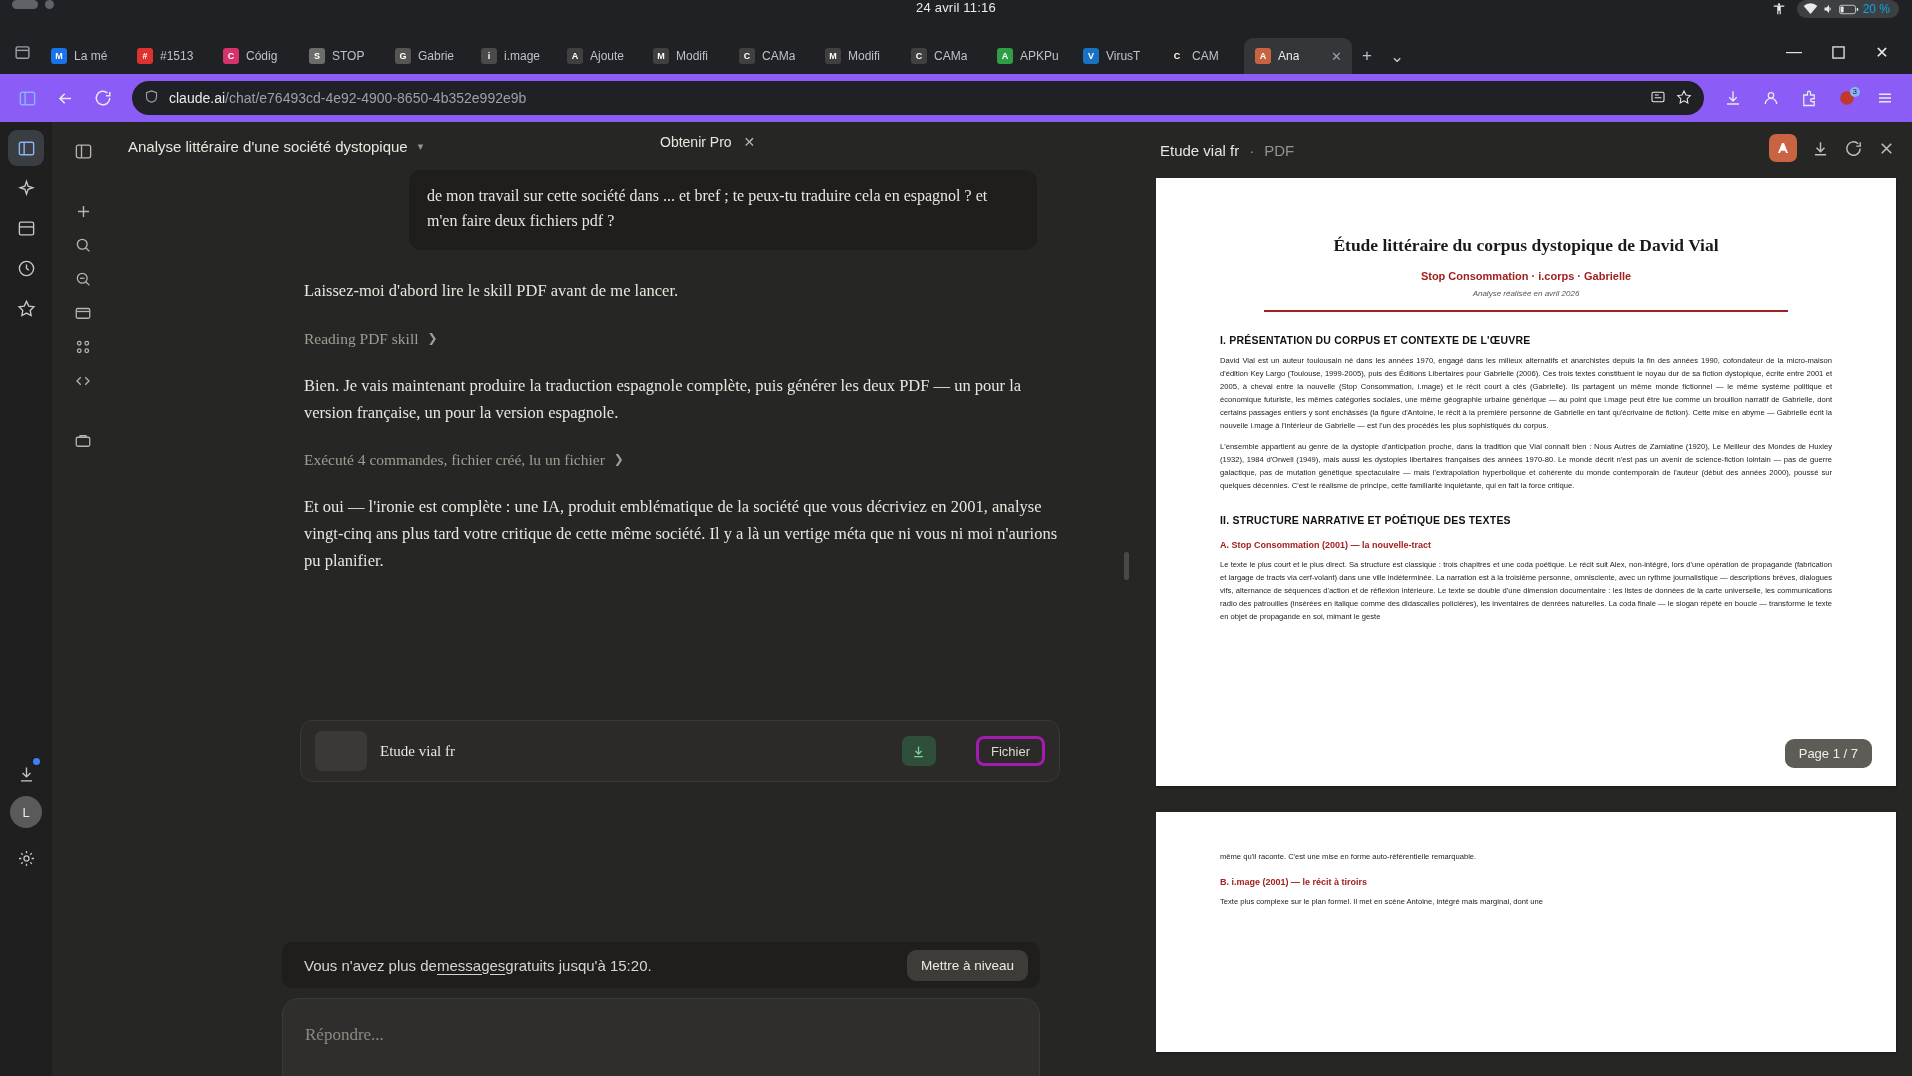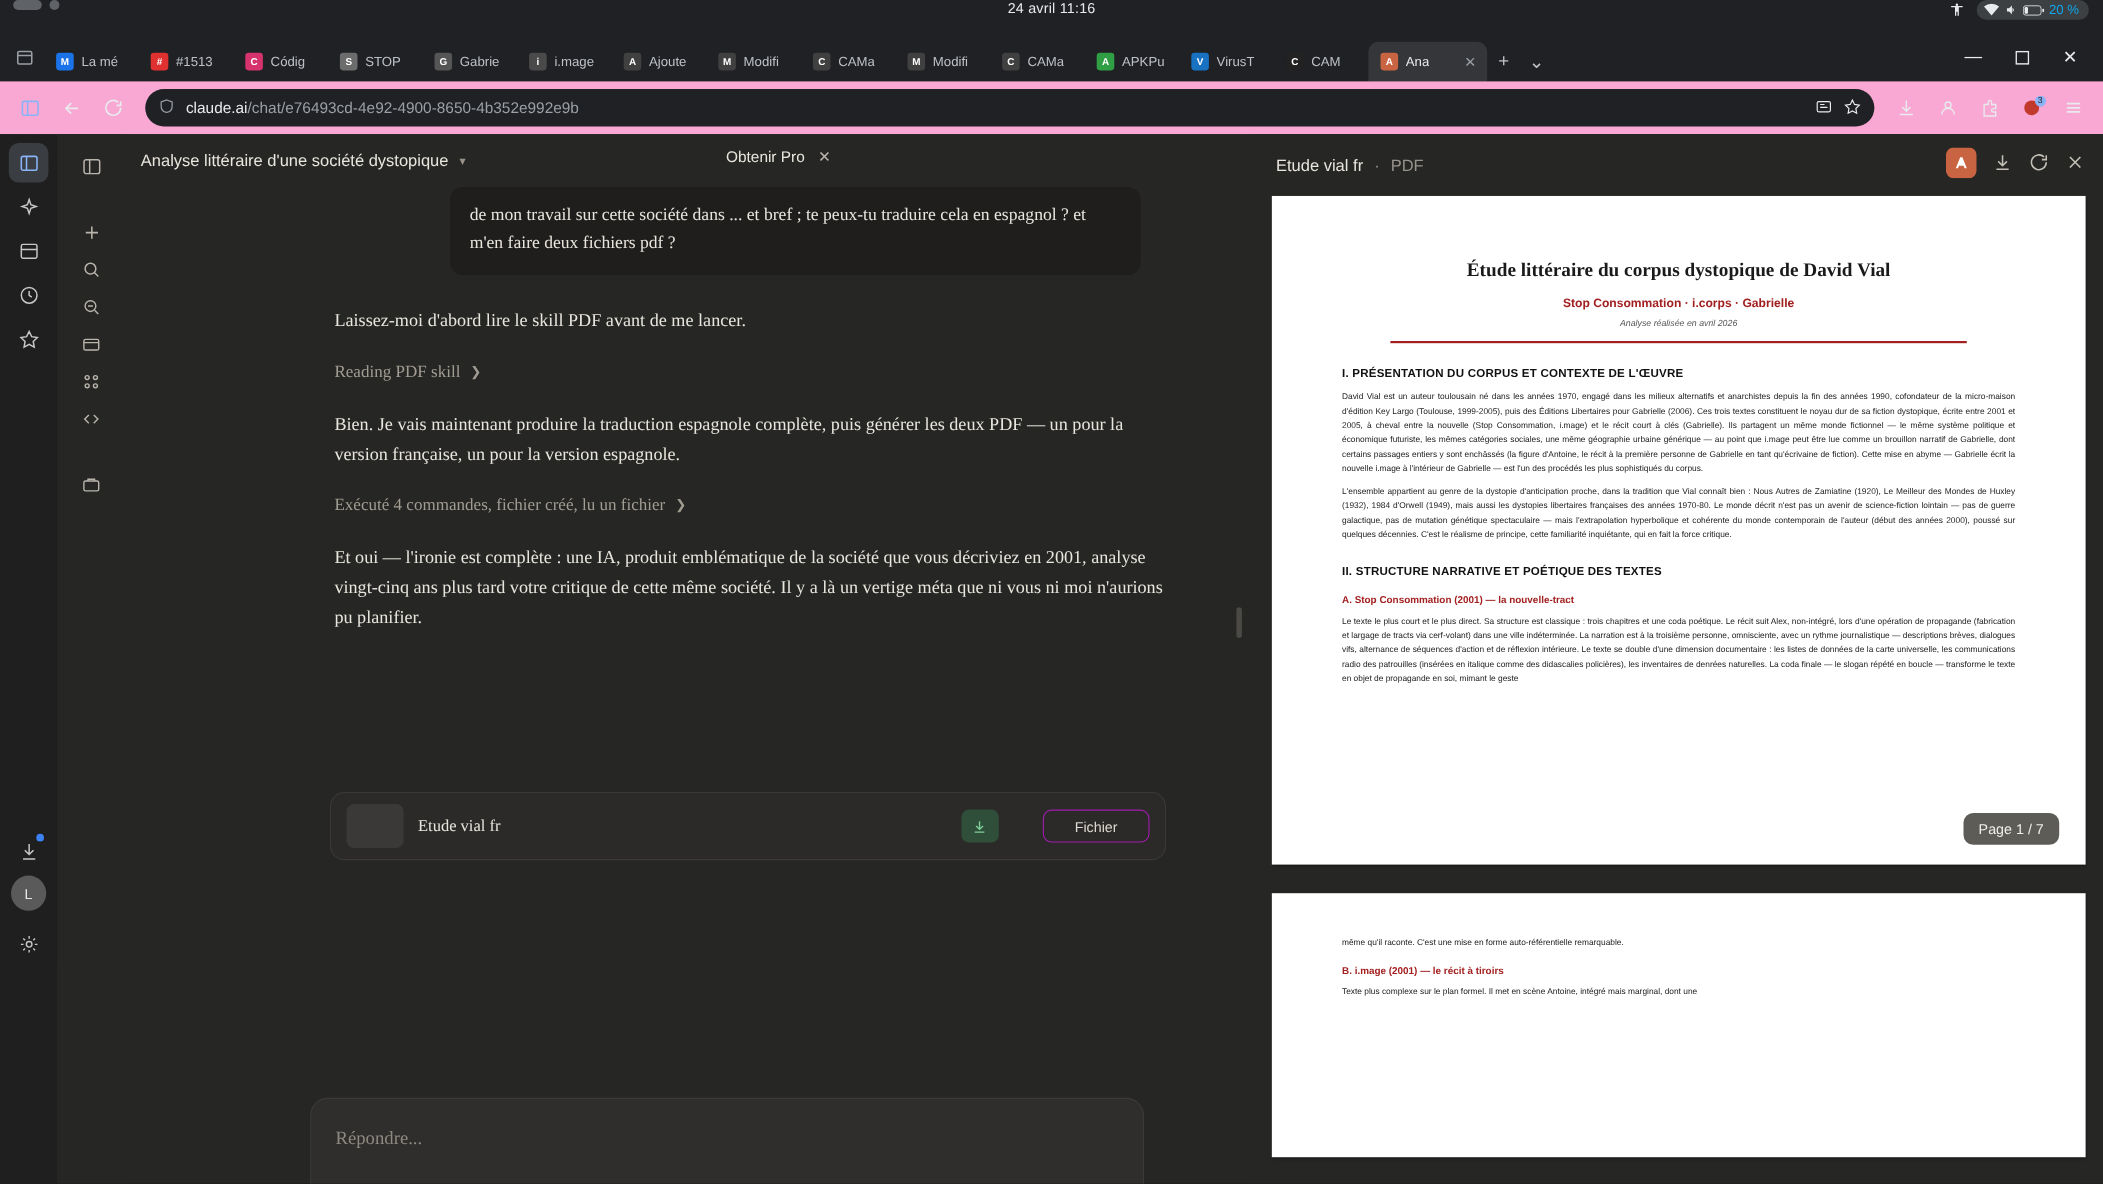--- a/index.html
+++ b/index.html
@@ -62,21 +62,21 @@
   .tab-newbtn, .tab-chevron {
     width: 30px; height: 36px; display: flex; align-items: center; justify-content: center;
     color: #bdc1c6; font-size: 17px; margin-bottom: 0;
   }
   .win-ctrls { margin-left: auto; display: flex; align-items: center; height: 44px; padding-right: 8px; }
   .win-btn { width: 44px; height: 44px; display: flex; align-items: center; justify-content: center; color: #e8eaed; }
 
   
   .toolbar {
     position: absolute; top: 74px; left: 0; width: 1912px; height: 48px;
-    background: #f9a8d4; display: flex; align-items: center; gap: 4px;
+    background: #8b5cf6; display: flex; align-items: center; gap: 4px;
     padding: 0 10px;
   }
   .tb-icon {
     width: 34px; height: 34px; border-radius: 50%;
     display: flex; align-items: center; justify-content: center;
     color: #e8eaed;
   }
   .omnibox {
     flex: 1; height: 34px; margin: 0 8px; background: #202124;
     border-radius: 18px; display: flex; align-items: center; gap: 10px;
@@ -168,21 +168,21 @@
   
   .attach-card {
     position: absolute; left: 186px; top: 550px; width: 760px; height: 62px;
     background: #2b2a28; border: 1px solid #3a3937; border-radius: 13px;
     display: flex; align-items: center; padding: 0 14px; gap: 13px;
   }
   .attach-thumb { width: 52px; height: 40px; border-radius: 7px; background: #3a3937; }
   .attach-name { color: #e9e6de; font-size: 15px; font-family: "Liberation Serif", serif; }
   .attach-actions { margin-left: auto; display: flex; align-items: center; gap: 8px; }
   .attach-dl { width: 34px; height: 30px; border-radius: 7px; background: #2f4f3a; display: flex; align-items: center; justify-content: center; color: #7fd19a; }
-  .attach-btn { height: 30px; border-radius: 8px; border: 1px solid #a21caf; color: #ddd9d1; font-size: 13px; padding: 0 28px; display: flex; align-items: center; margin-left: 32px; }
+  .attach-btn { height: 30px; border-radius: 8px; border: 3px solid #a21caf; color: #ddd9d1; font-size: 13px; padding: 0 12px; display: flex; align-items: center; margin-left: 32px; }
 
   
   .limit-banner {
     position: absolute; left: 230px; top: 820px; width: 758px; height: 46px;
     background: #1f1e1d; border-radius: 10px;
     display: flex; align-items: center; padding: 0 12px 0 22px;
     color: #d8d4cc; font-size: 15px;
   }
   .limit-banner u { text-underline-offset: 3px; }
   .upgrade-btn {
@@ -575,20 +575,26 @@
         <div class="attach-dl">
           <svg width="15" height="15" viewBox="0 0 24 24" fill="none" stroke="#7fd19a" stroke-width="2">
               <path d="M12 4v11M7 11l5 5 5-5M5 20h14"></path>
             </svg>
         </div>
         <div class="attach-btn">Fichier</div>
       </div>
     </div>
   </div>
 
+  <div class="limit-banner">
+    <span>Vous n'avez plus de </span>
+      <u>messages</u>
+      <span> gratuits jusqu'à 15:20.</span>
+    <div class="upgrade-btn">Mettre à niveau</div>
+  </div>
 
   <div class="composer">
     <div class="composer-placeholder">Répondre...</div>
     <div class="composer-plus">+</div>
 
   </div>
 
   <div class="pdf-panel">
     <div class="drag-handle"></div>
     <div class="pdf-head">

